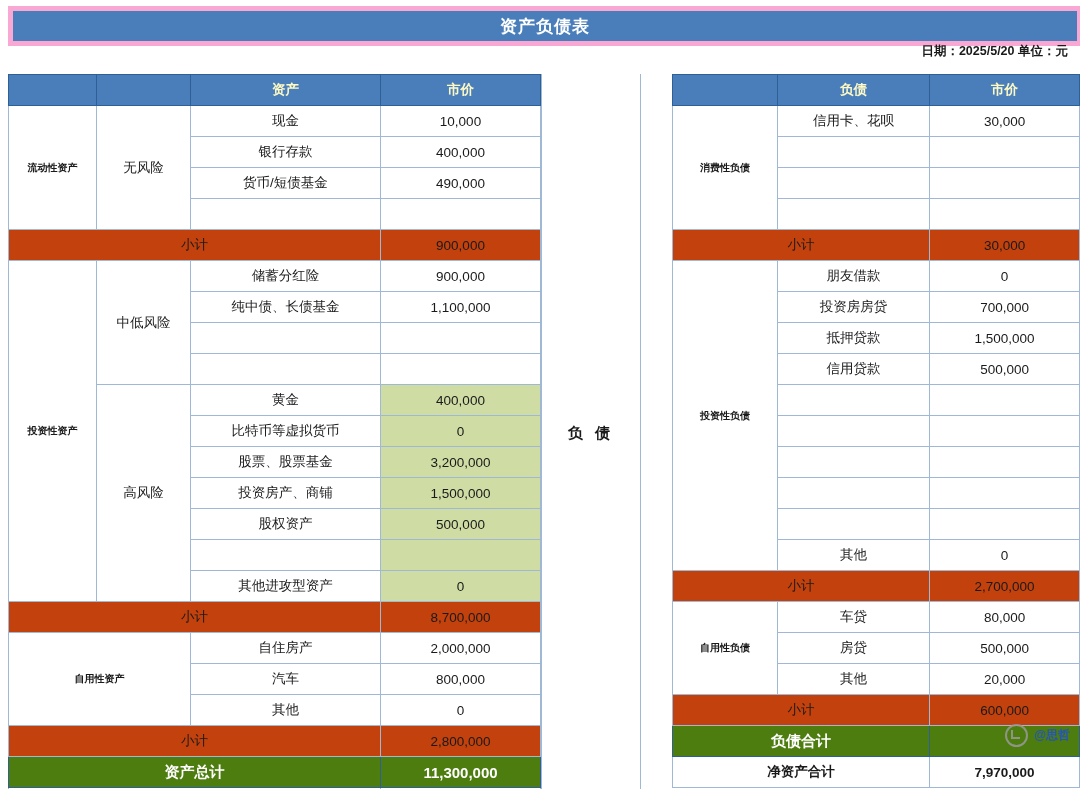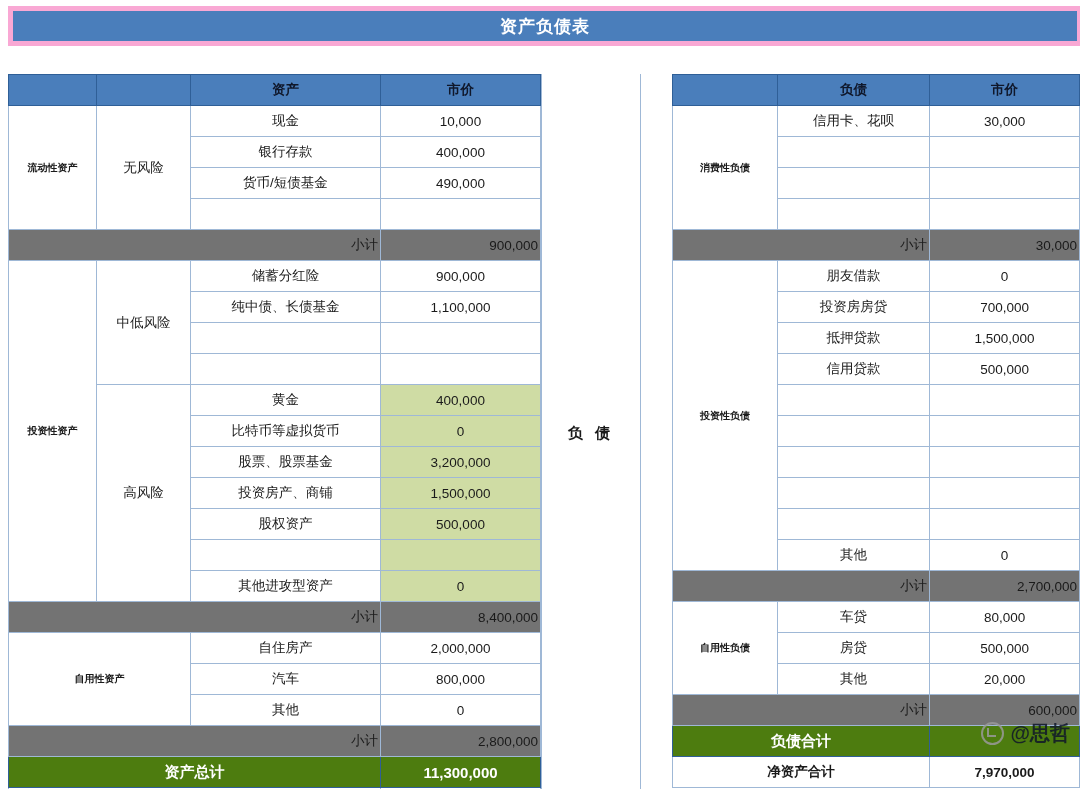--- a/index.html
+++ b/index.html
@@ -33,24 +33,24 @@
     border:1px solid #9fb8d6;
     height:30px;
     text-align:center;
     vertical-align:middle;
     font-size:13.5px;
     padding:0 2px;
     overflow:hidden;
     white-space:nowrap;
   }
   .hdr{
-    background:#4a7ebb;color:#0f172a;font-weight:bold;border:1px solid #2f5f97;
+    background:#4a7ebb;color:#fef9c3;font-weight:bold;border:1px solid #2f5f97;
   }
   .sub{
-    background:#737373;font-weight:normal;text-align:right;
+    background:#c2410c;font-weight:normal;
   }
   .total{
     background:#4d7c0f;color:#fff;font-weight:bold;font-size:15px;border:1px solid #2f5f97;
   }
   .cat{font-weight:bold;font-size:10px;}
   .risk{font-weight:normal;font-size:13.5px;}
   .green{background:#cfdca4;}
   .netrow td{background:#ffffff;font-weight:bold;margin-top:44px;}
 
   
@@ -63,38 +63,39 @@
     border-left:1px solid #9fb8d6;border-right:1px solid #9fb8d6;
     background:#fff;
     display:flex;align-items:center;justify-content:center;
     font-weight:bold;font-size:15px;letter-spacing:4px;
   }
 
   
   .watermark{
     position:absolute;right:10px;bottom:42px;
     display:flex;align-items:center;gap:6px;
-    color:#0f172a;font-size:20px;font-weight:bold;opacity:.85;justify-content:space-between;
+    color:#1d4ed8;font-size:12px;font-weight:bold;opacity:.85;justify-content:space-between;
   }
   .wm-logo{
     width:19px;height:19px;border-radius:50%;
     border:2px solid #9a9a9a;
     display:inline-block;position:relative;
   }
   .wm-logo:after{
     content:"";position:absolute;left:4px;top:4px;width:7px;height:7px;
     border-left:2px solid #9a9a9a;border-bottom:2px solid #9a9a9a;
   }
 </style>
 </head>
 <body>
 
 <div class="sheet">
 
   <div class="title-bar">资产负债表</div>
+  <div class="meta-bar">日期：2025/5/20 单位：元</div>
 
   <table class="left-tbl">
     <colgroup>
       <col style="width:88px">
       <col style="width:94px">
       <col style="width:190px">
       <col style="width:160px">
     </colgroup>
     <tbody>
 
@@ -172,21 +173,21 @@
         <td></td>
         <td class="green"></td>
       </tr>
       <tr>
         <td>其他进攻型资产</td>
         <td class="green">0</td>
       </tr>
 
       <tr>
         <td class="sub" colspan="3">小计</td>
-        <td class="sub">8,400,000</td>
+        <td class="sub">8,700,000</td>
       </tr>
 
       <tr>
         <td class="cat" rowspan="3" colspan="2">自用性资产</td>
         <td>自住房产</td>
         <td>2,000,000</td>
       </tr>
       <tr>
         <td>汽车</td>
         <td>800,000</td>

